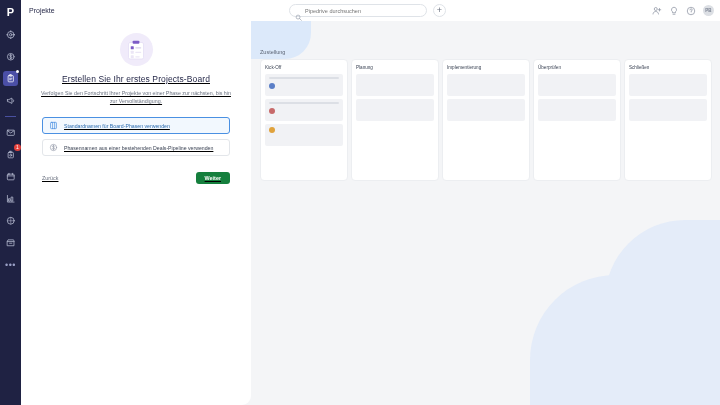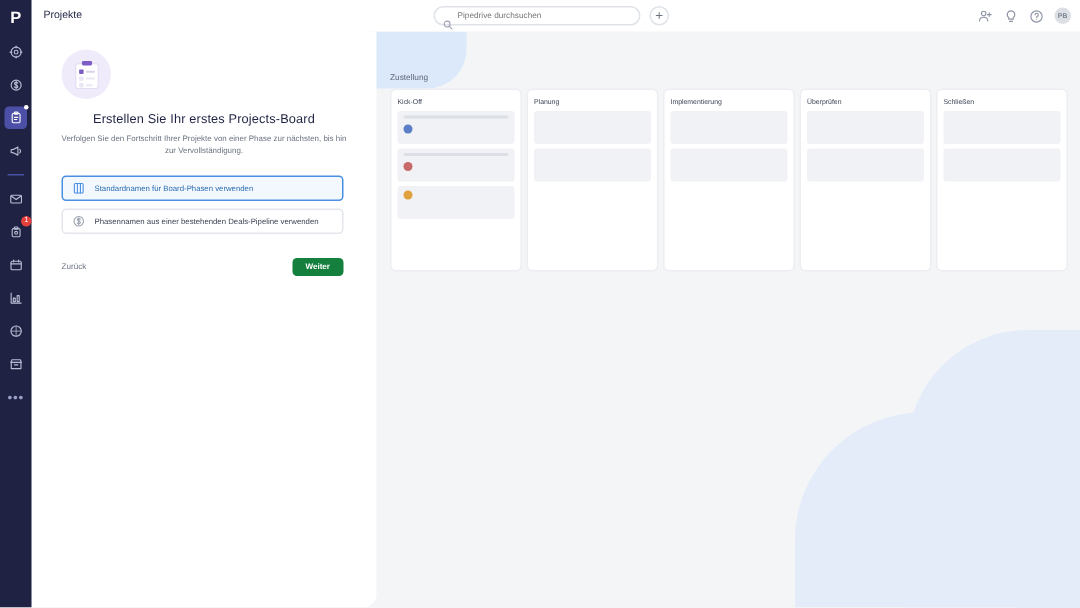--- a/index.html
+++ b/index.html
@@ -159,21 +159,21 @@
   
   .panel {
     position: absolute; left: 21px; top: 21px;
     width: 230px; height: 384px;
     background: #ffffff;
     border-bottom-right-radius: 9px;
     z-index: 20;
   }
   .panel-inner {
     padding: 12px 20px 0 20px;
-    display: flex; flex-direction: column; 
+    display: flex; flex-direction: column; align-items: center; text-decoration: underline;
   }
   .hero-circle {
     width: 33px; height: 33px; border-radius: 50%;
     background: #f0ebfa;
     display: flex; align-items: center; justify-content: center;
     margin-bottom: 8px;
   }
   .panel-h1 {
     font-size: 8.5px; color: #1f2243; font-weight: 400;
     text-align: center; margin-bottom: 5px; letter-spacing: 0.1px;

